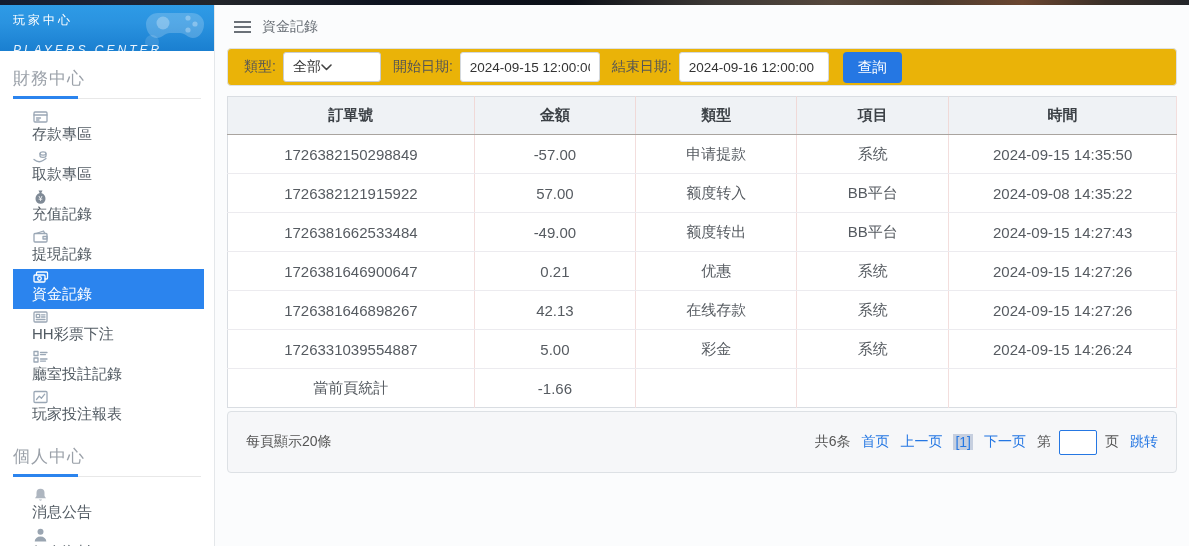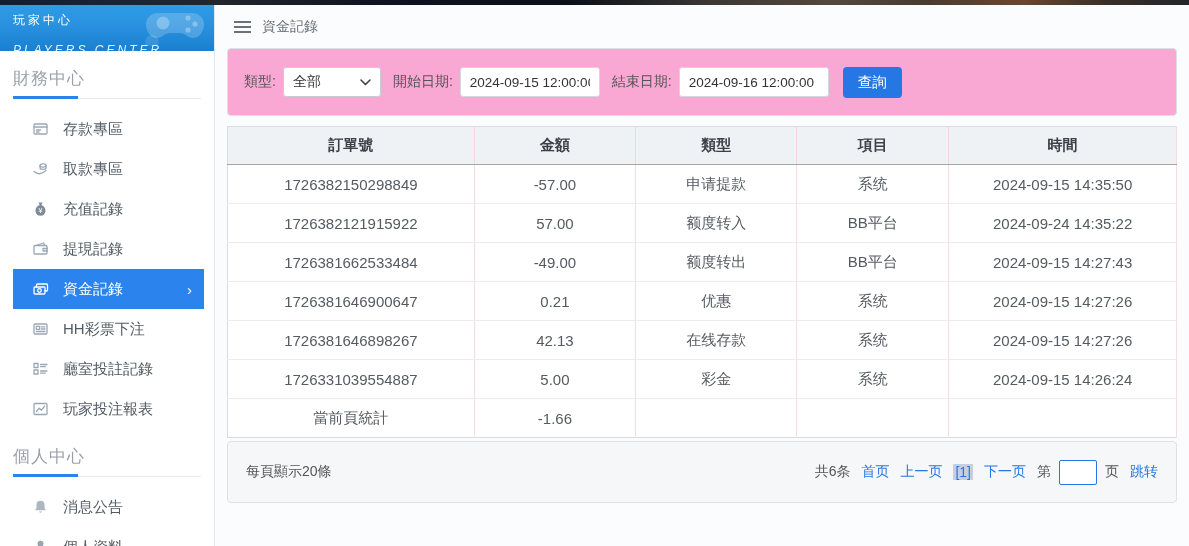--- a/index.html
+++ b/index.html
@@ -23,46 +23,46 @@
     overflow: hidden;
   }
   .logo-title { font-size: 12px; letter-spacing: 3px; line-height: 21px; }
   .logo-sub { font-size: 12px; letter-spacing: 3px; margin-top: 12px; color: #eaf4fd; font-style: italic; }
   .logo-art { position: absolute; right: 6px; top: 4px; }
   .section-title { margin: 16px 13px 0; font-size: 17px; color: #9ba1a9; letter-spacing: 1px; }
   .section-rule { margin: 8px 13px 0; border-bottom: 1px solid #e8e8e8; position: relative; height: 0; }
   .section-rule::after { content: ""; position: absolute; left: 0; bottom: -1px; width: 65px; height: 3px; background: var(--accent, #2b84ee); }
   .nav { margin-top: 10px; }
   .nav-item {
-    height: 40px; display: flex; align-items: center; padding-left: 32px;
-    font-size: 15px; color: #525b63; cursor: pointer;
+    height: 40px; display: flex; align-items: flex-start; padding-left: 32px;
+    font-size: 15px; color: #525b63; cursor: pointer; flex-direction: column;
   }
   .nav-item .icn { width: 17px; height: 16px; margin-right: 14px; flex-shrink: 0; display: inline-flex; }
   .nav-item.active {
     margin: 0 10px 0 13px; padding-left: 19px; padding-right: 12px;
     background: var(--accent, #2b84ee); color: #fff;
   }
   .nav-item.active .chev { margin-left: auto; font-size: 15px; color: #fff; }
   svg.line-icon { stroke: #9aa7b5; fill: none; stroke-width: 1.3; stroke-linecap: round; stroke-linejoin: round; }
   .nav-item.active svg.line-icon { stroke: #fff; }
 
   
   .main { flex: 1; padding: 5px 12px 0; position: relative; overflow: hidden; }
   .topbar { height: 43px; display: flex; align-items: center; gap: 11px; padding-left: 7px; color: #666; }
   .crumb { font-size: 14px; color: #6b7178; }
   .hamburger { display: inline-flex; cursor: pointer; }
 
   .filter-panel {
-    height: 68px; background: #f9a8d4; border: 1px solid #dde1e5; border-radius: 4px;
+    height: 38px; background: #eab308; border: 1px solid #dde1e5; border-radius: 4px;
     display: flex; align-items: center; padding: 0 16px; font-size: 14px; color: #555;
   }
   .flabel { margin-right: 7px; white-space: nowrap; }
   .select-box {
     width: 98px; height: 30px; background: #fff; border: 1px solid #c9cdd2; border-radius: 3px;
-    display: inline-flex; align-items: center; justify-content: space-between;
+    display: inline-flex; align-items: center; 
     padding: 0 9px; color: #333; margin-right: 12px; cursor: pointer;
   }
   .txt-input {
     height: 30px; border: 1px solid #d4d8dc; border-radius: 3px; background: #fff;
     padding: 0 9px; font-size: 13.5px; color: #333; margin-right: 12px;
     font-family: "Liberation Sans", "DejaVu Sans", sans-serif;
   }
   .txt-input.start { width: 140px; }
   .txt-input.end { width: 150px; }
   .query-btn {
@@ -289,21 +289,21 @@
             <td>-57.00</td>
             <td>申请提款</td>
             <td>系统</td>
             <td>2024-09-15 14:35:50</td>
           </tr>
           <tr>
             <td>1726382121915922</td>
             <td>57.00</td>
             <td>额度转入</td>
             <td>BB平台</td>
-            <td>2024-09-24 14:35:22</td>
+            <td>2024-09-08 14:35:22</td>
           </tr>
           <tr>
             <td>1726381662533484</td>
             <td>-49.00</td>
             <td>额度转出</td>
             <td>BB平台</td>
             <td>2024-09-15 14:27:43</td>
           </tr>
           <tr>
             <td>1726381646900647</td>

